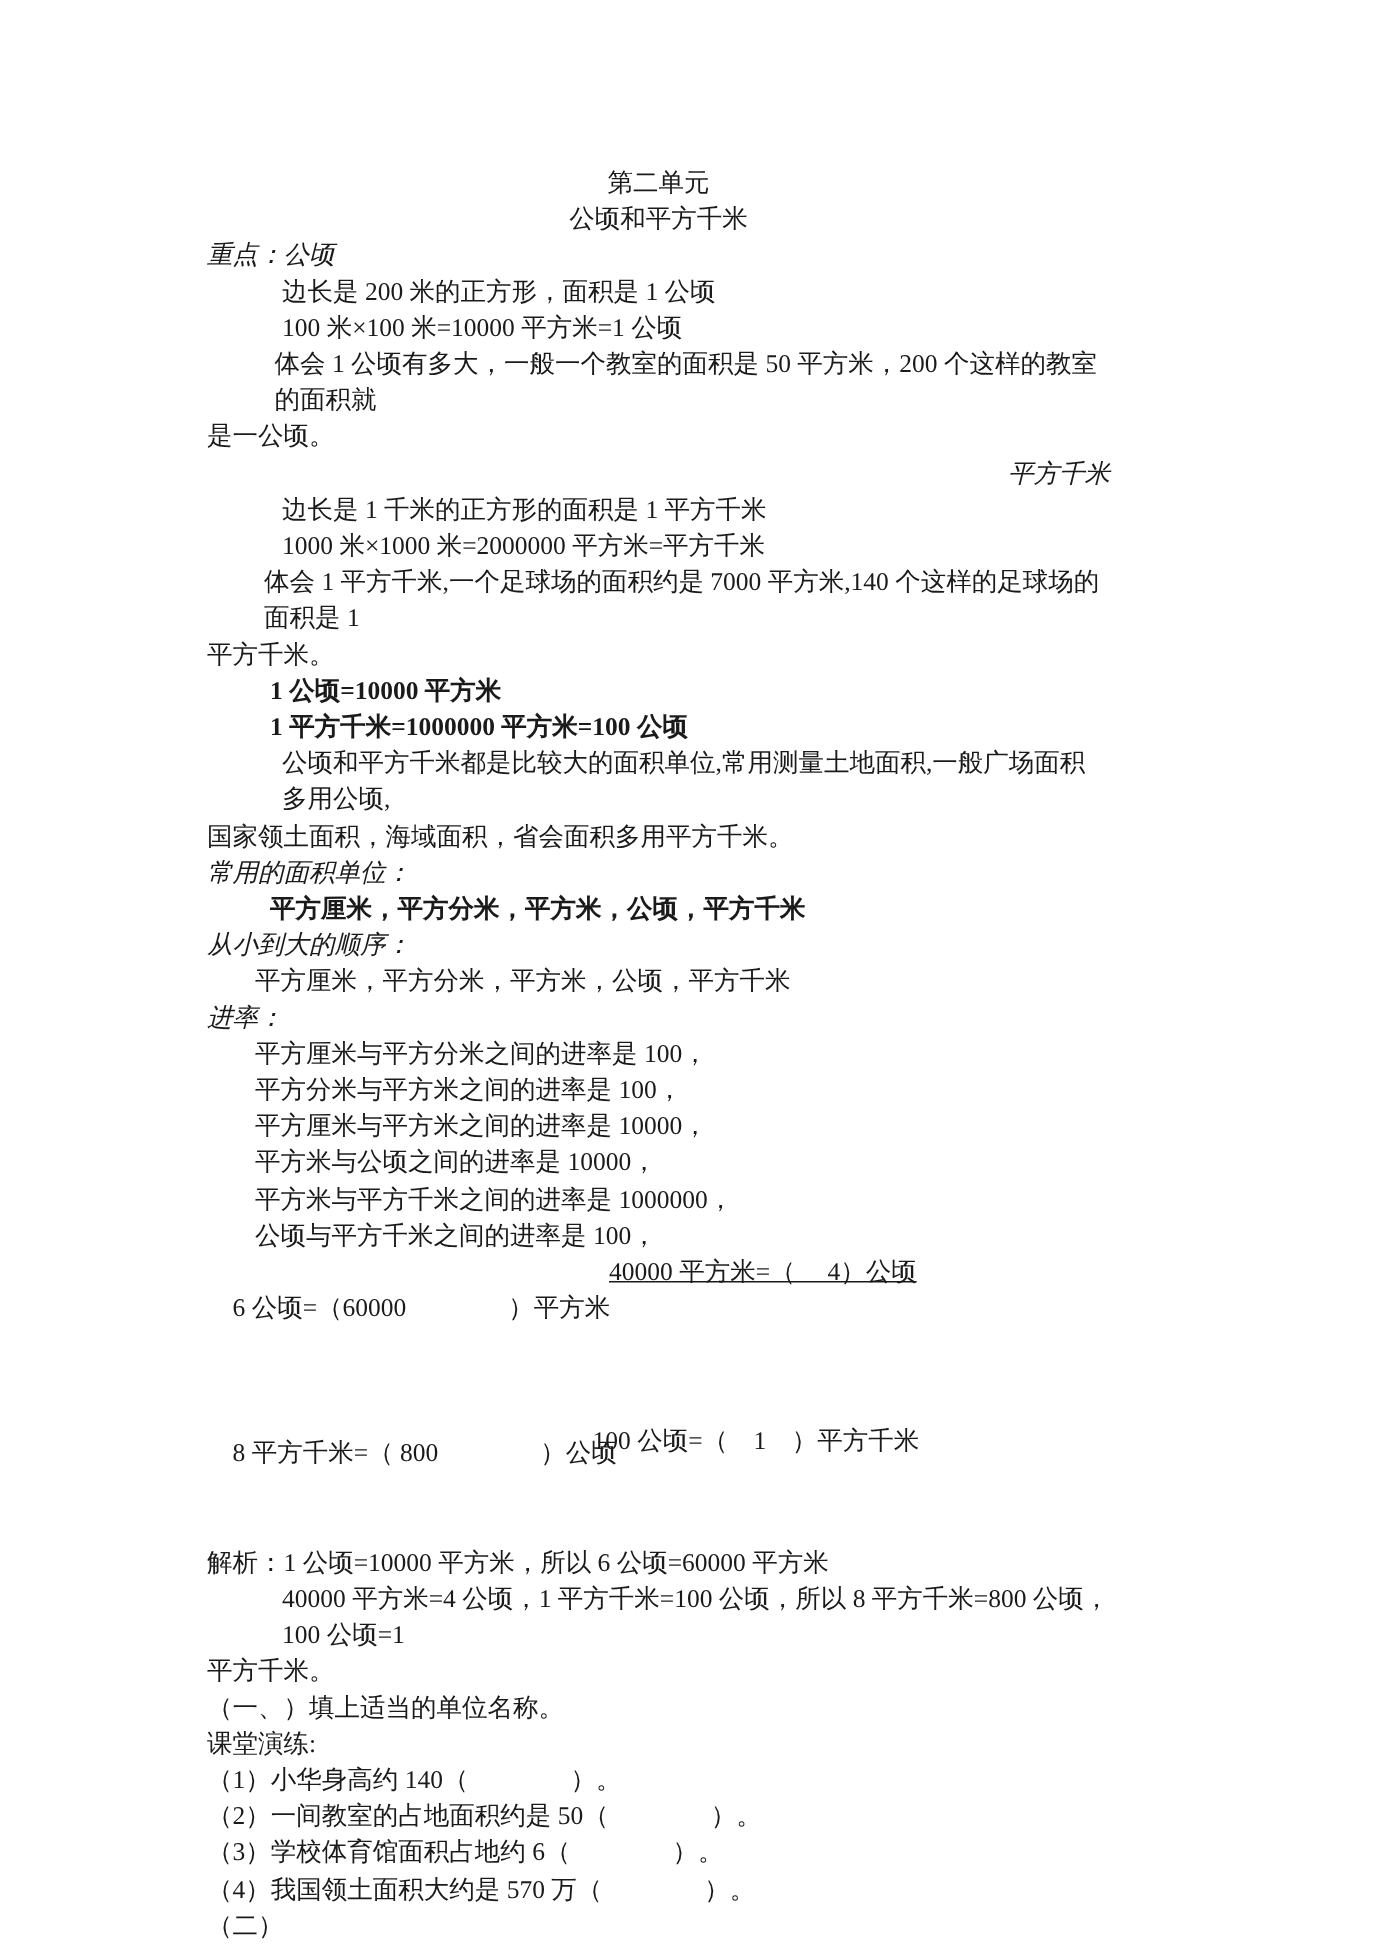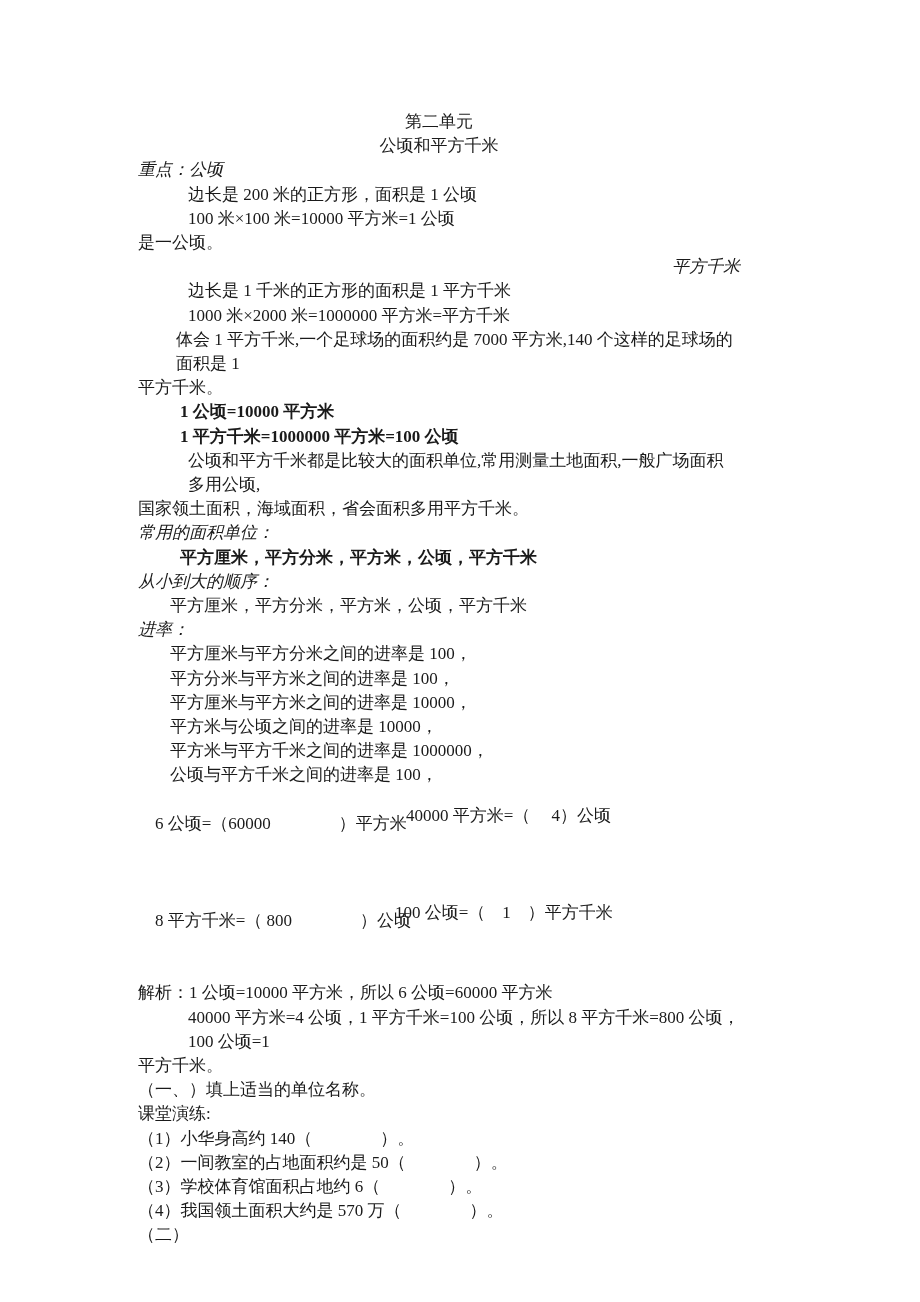--- a/index.html
+++ b/index.html
@@ -17,39 +17,40 @@
   .ln{white-space:pre-wrap;min-height:24.2px;}
   .center{text-align:center;}
   .hd{font-weight:normal;font-style:italic;}
   .i32{padding-left:32px;}
   .i38{padding-left:38px;}
   .i42{padding-left:42px;font-weight:bold;}
   .i45{padding-left:45px;}
   .i47{padding-left:47px;text-align:right;}
   .i50{padding-left:50px;}
   .rel{position:relative;}
-  .col2a{position:absolute;left:268px;top:16px;white-space:pre-wrap;}
+  .col2a{position:absolute;left:268px;top:0;white-space:pre-wrap;text-decoration:underline;}
   .col2b{position:absolute;left:257px;top:16px;white-space:pre-wrap;}
 </style>
 </head>
 <body>
 
 <div class="page">
 
   <div class="ln center">第二单元</div>
   <div class="ln center">公顷和平方千米</div>
 
   <div class="ln hd">重点：公顷</div>
   <div class="ln i50">边长是 200 米的正方形，面积是 1 公顷</div>
   <div class="ln i50">100 米×100 米=10000 平方米=1 公顷</div>
+  <div class="ln i45">体会 1 公顷有多大，一般一个教室的面积是 50 平方米，200 个这样的教室的面积就</div>
   <div class="ln">是一公顷。</div>
 
   <div class="ln hd i47">平方千米</div>
   <div class="ln i50">边长是 1 千米的正方形的面积是 1 平方千米</div>
-  <div class="ln i50">1000 米×2000 米=1000000 平方米=平方千米</div>
+  <div class="ln i50">1000 米×1000 米=2000000 平方米=平方千米</div>
   <div class="ln i38">体会 1 平方千米,一个足球场的面积约是 7000 平方米,140 个这样的足球场的面积是 1</div>
   <div class="ln">平方千米。</div>
   <div class="ln i42">1 公顷=10000 平方米</div>
   <div class="ln i42">1 平方千米=1000000 平方米=100 公顷</div>
   <div class="ln i50">公顷和平方千米都是比较大的面积单位,常用测量土地面积,一般广场面积多用公顷,</div>
   <div class="ln">国家领土面积，海域面积，省会面积多用平方千米。</div>
 
   <div class="ln hd">常用的面积单位：</div>
   <div class="ln i42">平方厘米，平方分米，平方米，公顷，平方千米</div>
 

